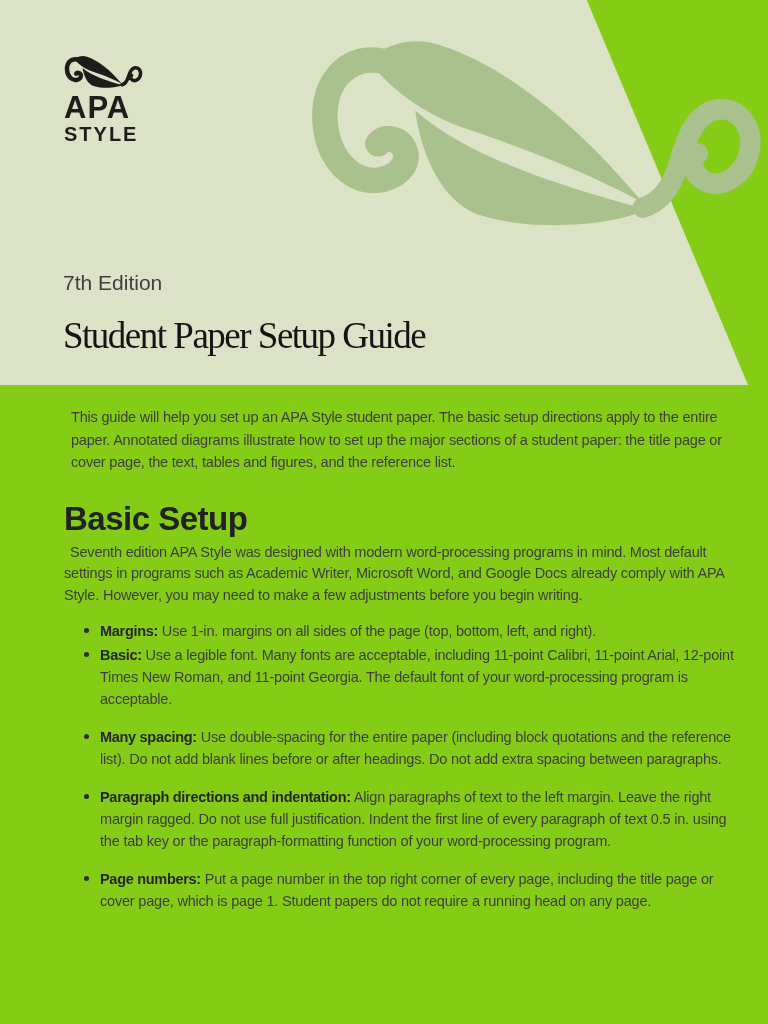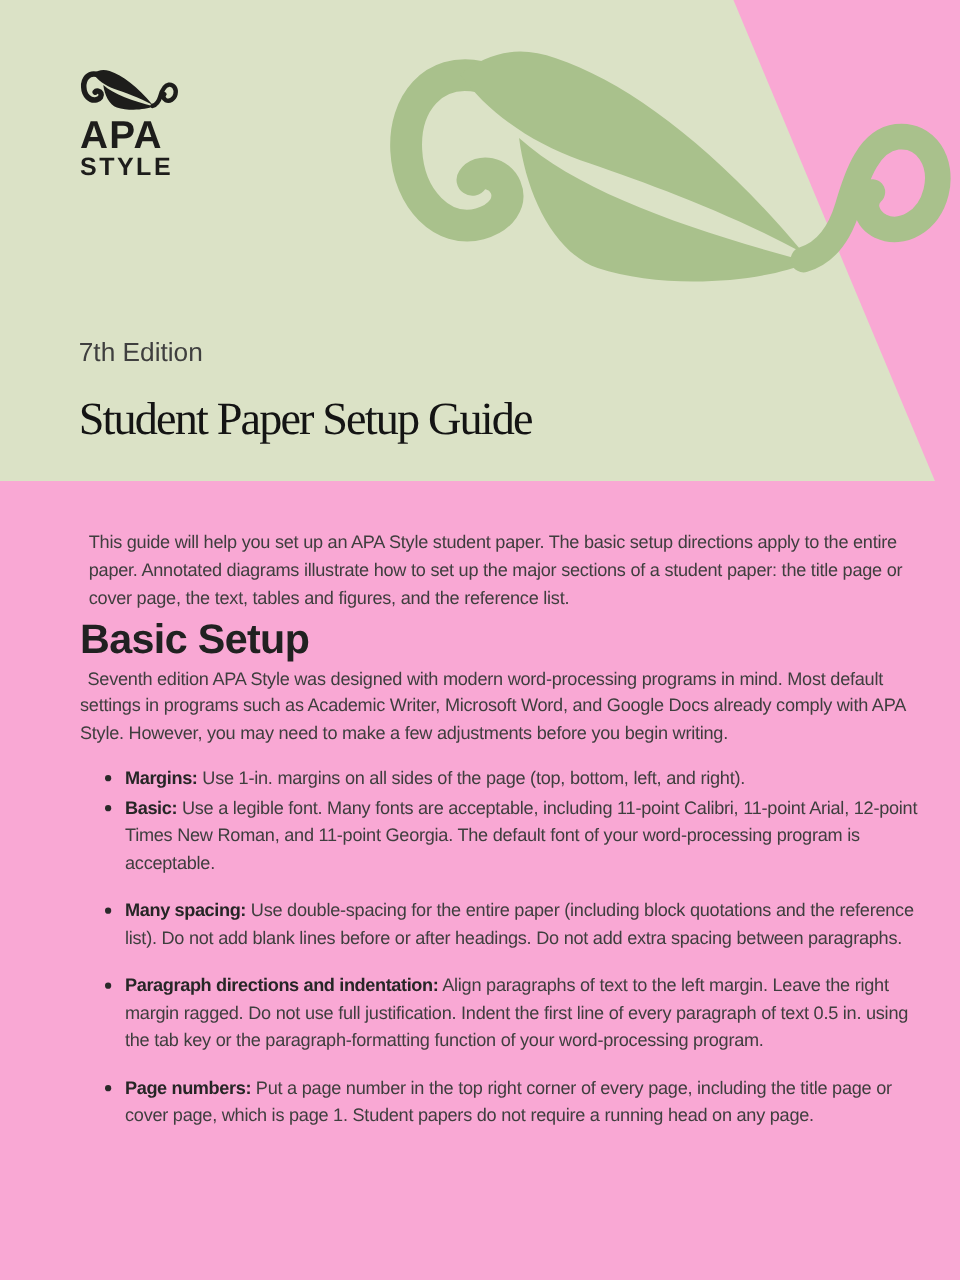--- a/index.html
+++ b/index.html
@@ -7,21 +7,21 @@
     --flourish:#a9c18c;
     --ink:#1d1d1b;
     --body-text:#3e3e3e;
     --heading-text:#212121;
   }
   *{margin:0;padding:0;box-sizing:border-box;}
   html,body{background:#ffffff;}
   .page{
     position:relative;
     width:768px;height:1024px;
-    background:#f9a8d4;
+    background:#84cc16;
     overflow:hidden;
     font-family:"Liberation Sans",sans-serif;
     color:var(--body-text);
   }
   
   .hero{position:absolute;left:0;top:0;width:768px;height:385px;}
   .hero-bg{
     position:absolute;left:0;top:0;width:100%;height:100%;
     background:var(--header-bg);
     -webkit-clip-path:polygon(0 0,76.4% 0,97.4% 100%,0 100%);
@@ -56,28 +56,29 @@
     font-size:21px;font-weight:400;color:#3f3f3f;
     line-height:30px;letter-spacing:0;
   }
   .title{
     margin-top:14px;
     font-family:"Liberation Serif",serif;
     font-size:37px;font-weight:400;letter-spacing:-1.5px;
     color:#141414;line-height:48px;
   }
   
-  .main{position:absolute;left:0;top:399px;width:664px;padding:24px 28px 0 64px;}
+  .main{position:absolute;left:0;top:382px;width:664px;padding:24px 28px 0 64px;}
   .intro{
     margin-left:7px;
     width:658px;
     font-size:14.5px;line-height:22.5px;letter-spacing:-0.2px;
     color:var(--body-text);
   }
   .h2{
+    margin-top:25px;
     font-size:33px;font-weight:700;letter-spacing:-0.5px;
     color:var(--heading-text);line-height:40px;
     font-family:"Liberation Sans",sans-serif;
   }
   .setup{
     margin-top:3px;
     width:672px;
     text-indent:6px;
     font-size:14.5px;line-height:21.5px;letter-spacing:-0.2px;
     color:var(--body-text);

